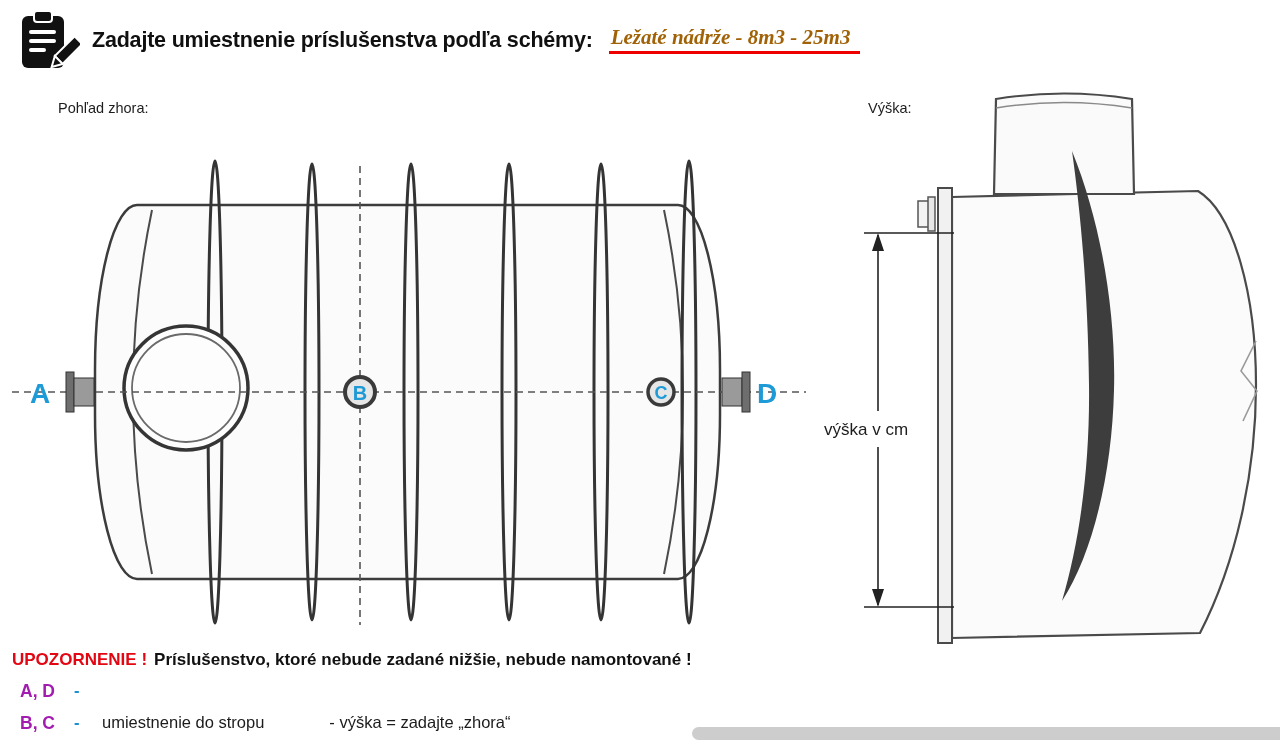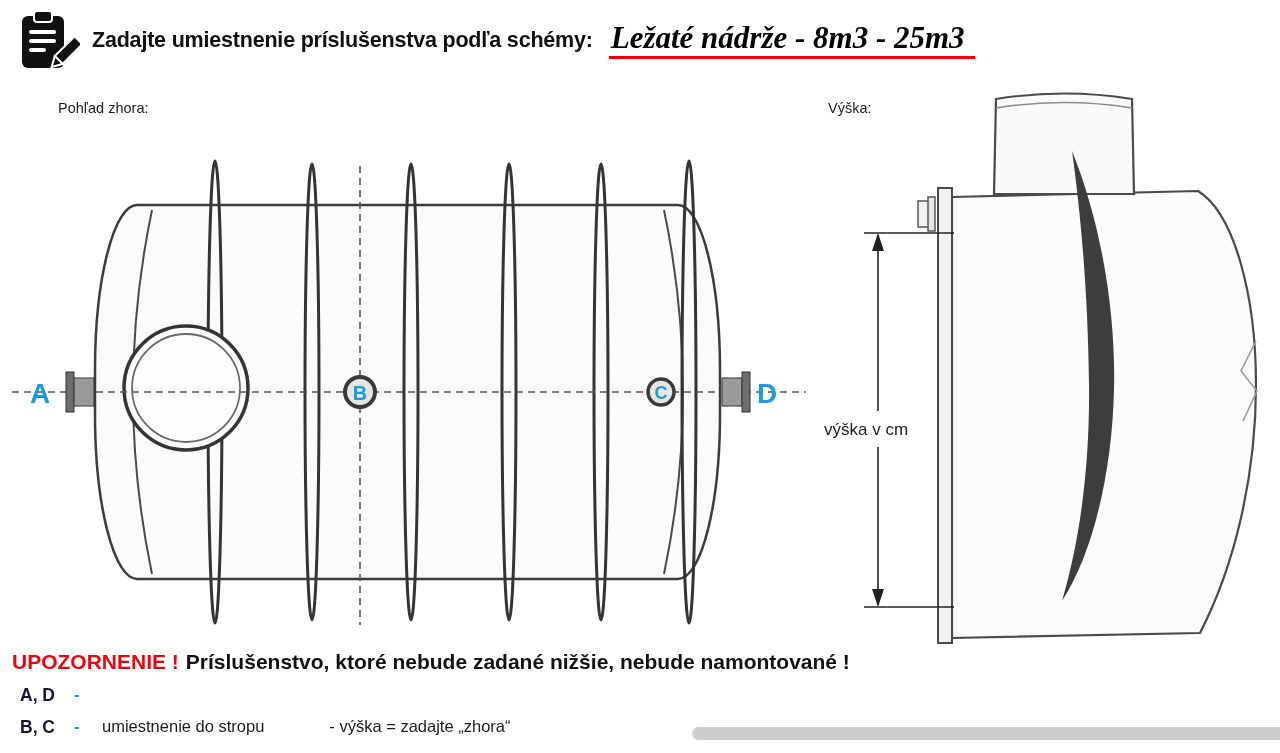--- a/index.html
+++ b/index.html
@@ -12,40 +12,40 @@
 
   
   .header { position:absolute; left:16px; top:8px; display:flex; align-items:center; }
   .hdr-icon { width:64px; height:64px; flex:0 0 auto; }
   .instruction {
     font-size:21.5px; font-weight:bold; color:#101010;
     margin-left:12px; letter-spacing:-0.2px; white-space:nowrap;
   }
   .schema-title {
     font-family:"Liberation Serif", serif; font-style:italic; font-weight:bold;
-    font-size:31px; color:#000000; margin-left:16px; white-space:nowrap;
+    font-size:21px; color:#a16207; margin-left:16px; white-space:nowrap;
     border-bottom:3px solid #ee0000; padding:0 10px 1px 2px; line-height:1.1;
   }
 
   
   .view-label { position:absolute; font-size:14.5px; color:#1d1d1d; }
   .top-view-label { left:14px; top:100px;margin-left:44px; }
-  .height-label { left:828px; top:100px; }
+  .height-label { left:868px; top:100px; }
 
   
   .top-view-diagram { position:absolute; left:0; top:120px; width:820px; height:525px; }
   .side-view-diagram { position:absolute; left:820px; top:85px; width:460px; height:565px; }
   svg text { font-family:"Liberation Sans", sans-serif; }
 
   
   .notes { position:absolute; left:12px; top:650px; }
-  .warning-line { font-size:21px; font-weight:bold; color:#111; white-space:nowrap; }
+  .warning-line { font-size:17px; font-weight:bold; color:#111; white-space:nowrap; }
   .warn-title { color:#e30613; margin-right:7px; }
   .note-line { margin-top:11px; font-size:16.5px; color:#1c1c1c; display:flex; padding-left:8px; white-space:nowrap; }
-  .np { color:#0f172a; font-weight:bold; font-size:17.5px; width:54px; flex:0 0 auto; }
+  .np { color:#a21caf; font-weight:bold; font-size:17.5px; width:54px; flex:0 0 auto; }
   .nd { color:#1b8fd0; font-weight:bold; width:28px; flex:0 0 auto; }
   .nt2 { margin-left:65px; }
 
   
   .scrollbar-thumb {
     position:absolute; left:692px; top:727px; width:588px; height:13px;
     background:#cdcdcd; border-radius:7px 0 0 7px;
   }
 </style>
 </head>

